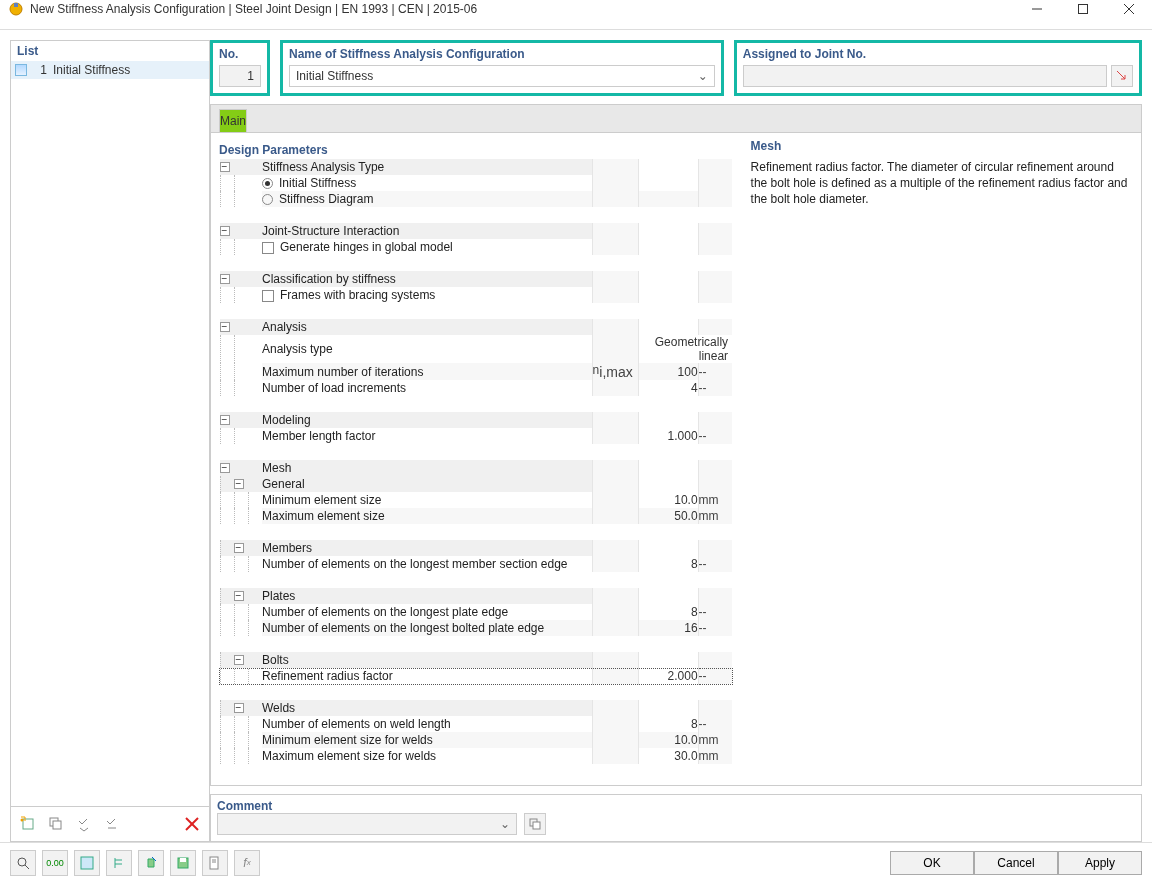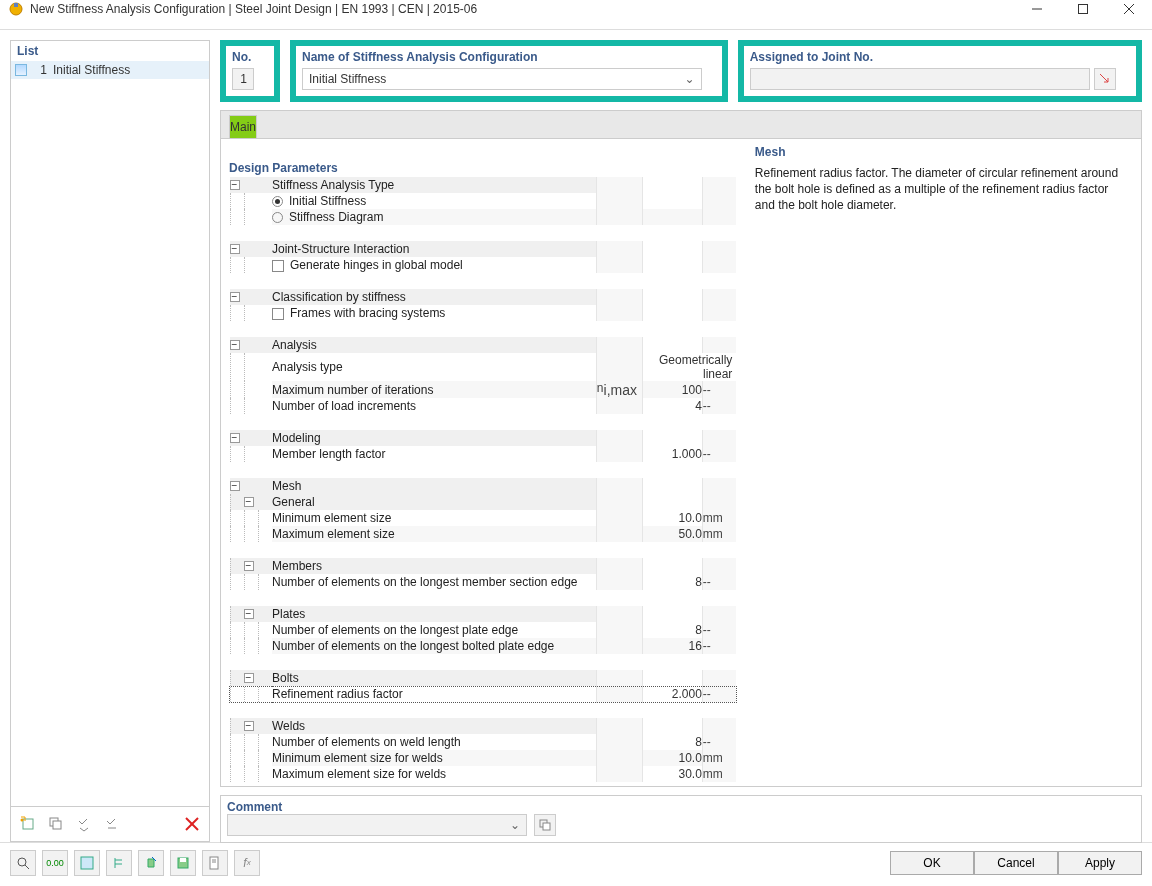--- a/index.html
+++ b/index.html
@@ -2,51 +2,51 @@
 <html><head>
 <meta charset="utf-8">
 <style>
 *{box-sizing:border-box;font-family:"Segoe UI",Tahoma,Arial,sans-serif;font-size:12px;}
 html,body{margin:0;padding:0;background:#fff;color:#333;width:1152px;height:886px;overflow:hidden;}
 .titlebar{height:30px;display:flex;align-items:center;padding:0 0 12px 8px;border-bottom:1px solid #ddd;}
 .titlebar .icon{width:16px;height:16px;margin-right:6px;}
 .titlebar .title{flex:1;color:#333;}
 .winbtns{display:flex;}
 .winbtn{width:46px;height:30px;display:flex;align-items:center;justify-content:center;color:#333;}
-.content{display:flex;padding:10px 10px 0 10px;gap:10px;height:812px;}
+.content{display:flex;padding:10px 10px 0 10px;height:812px;}
 .left-panel{width:200px;border:1px solid #ccc;display:flex;flex-direction:column;}
 .left-panel .hdr{padding:3px 6px;color:#3a5a8a;font-weight:600;}
 .list-area{flex:1;overflow:auto;}
 .list-item{display:flex;align-items:center;padding:2px 4px;background:#e6f1fa;gap:6px;}
 .list-item .pg{width:12px;height:12px;background:linear-gradient(#b3d9ff,#e6f2ff);border:1px solid #7ab8e0;}
 .list-item .num{width:14px;text-align:right;}
 .left-toolbar{display:flex;gap:2px;padding:4px;border-top:1px solid #ccc;align-items:center;}
 .tbtn{width:26px;height:26px;display:flex;align-items:center;justify-content:center;border:1px solid transparent;}
 .right-panel{flex:1;display:flex;flex-direction:column;gap:8px;}
 .top-row{display:flex;gap:10px;}
-.box{border:6px solid #14b8a6;padding:4px 20px 6px 6px;}
+.box{border:3px solid #14b8a6;padding:4px 6px 6px 6px;}
 .box .lbl{color:#3a5a8a;font-weight:600;margin-bottom:4px;}
 .no-box{width:60px;}
 .no-field{height:22px;background:#f2f2f2;border:1px solid #ccc;text-align:right;padding:2px 6px;line-height:16px;}
 .name-box{flex:1.2;}
 .name-field{height:22px;border:1px solid #ccc;background:#fff;display:flex;align-items:center;padding:0 6px;position:relative;}
 .name-field .arrow{margin-left:auto;color:#666;}
 .assign-box{flex:1.1;}
 .assign-wrap{display:flex;gap:4px;}
 .assign-field{height:22px;border:1px solid #ccc;background:#f2f2f2;flex:1;}
 .assign-btn{width:22px;height:22px;border:1px solid #ccc;background:#f2f2f2;display:flex;align-items:center;justify-content:center;}
 .tabs-area{border:1px solid #ccc;flex:1;display:flex;flex-direction:column;background:#f0f0f0;}
 .tabstrip{display:flex;background:#e8e8e8;padding-top:4px;padding-left:8px;}
 .tab{padding:4px 0;background:#84cc16;border:1px solid #ccc;border-bottom:none;}
 .tab-body{background:#fff;flex:1;display:flex;border-top:1px solid #ccc;}
 .params{flex:1.35;padding:6px 8px 4px 8px;overflow:auto;}
 .help{flex:1;padding:6px 10px;}
 .help .h{color:#3a5a8a;font-weight:600;margin-bottom:6px;}
 .help .t{color:#222;line-height:1.35;}
-.sec-title{color:#3a5a8a;font-weight:600;padding:2px 0;margin-top:14px;}
+.sec-title{color:#3a5a8a;font-weight:600;padding:2px 0;margin-top:2px;}
 table.prm{width:100%;border-collapse:collapse;}
 table.prm td{padding:0;height:16px;vertical-align:middle;}
 td.tree{width:40px;position:relative;}
 td.label{color:#222;}
 td.sym{width:46px;text-align:left;color:#444;background:#f7f7f7;border-left:1px solid #e5e5e5;padding:0 4px;}
 td.sym sub{font-size:14px;}
 td.val{width:60px;text-align:right;padding-right:4px;background:#fff;border-left:1px solid #e5e5e5;}
 td.unit{width:34px;padding-left:4px;color:#444;background:#f7f7f7;border-left:1px solid #e5e5e5;}
 tr.alt td.val,tr.alt td.label{background:#f7f7f7;}
 tr.grp{background:#f0f0f0;}

